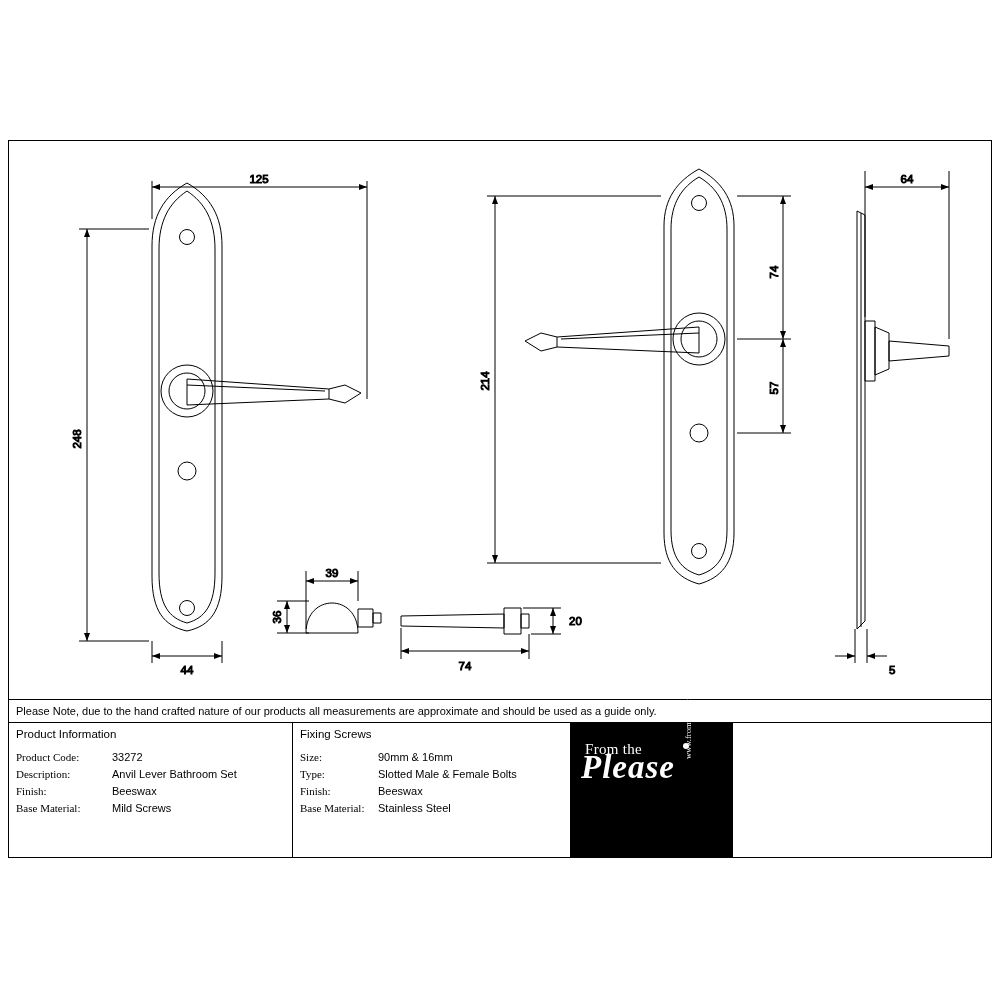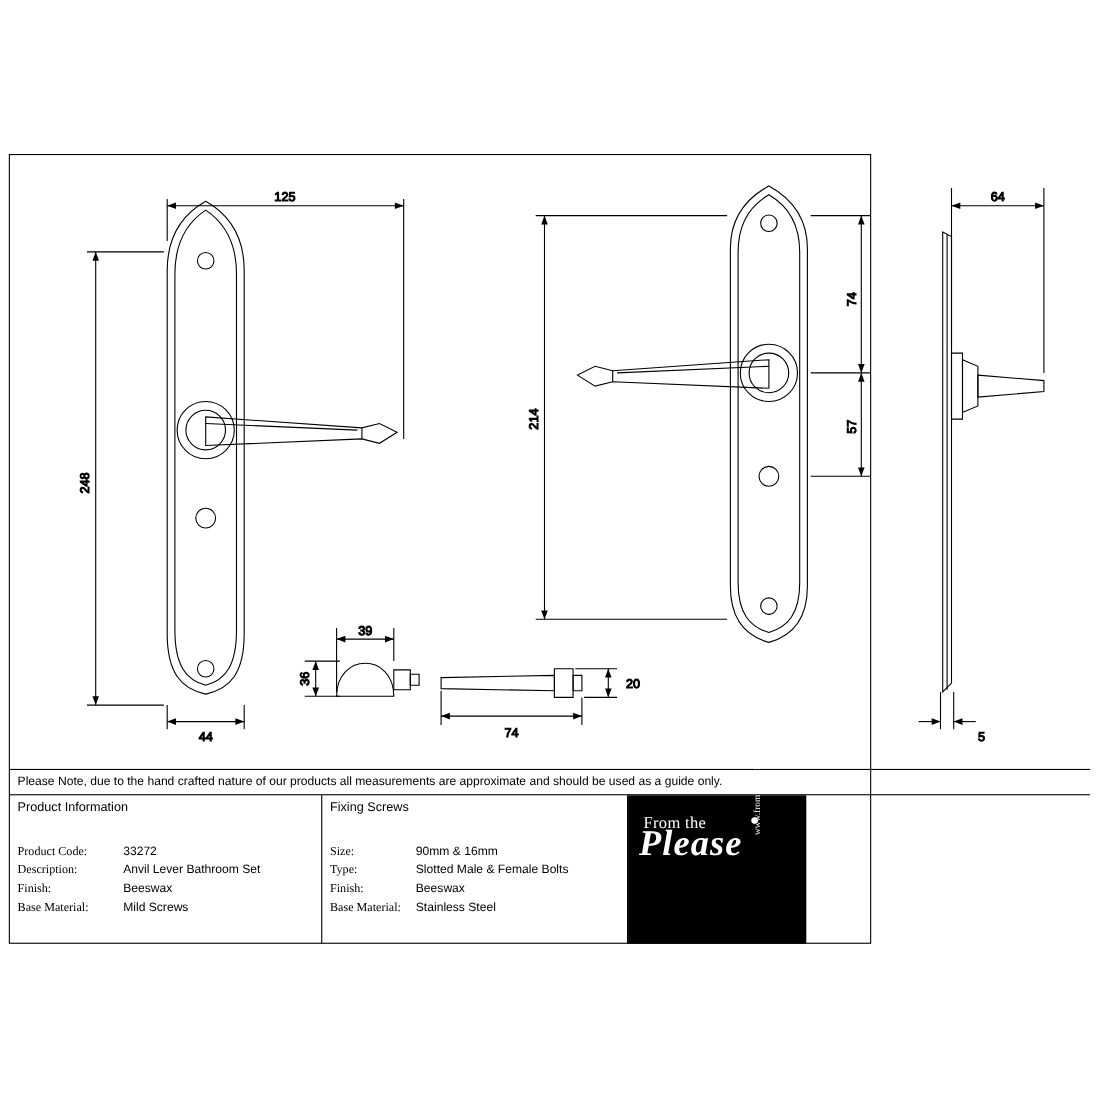--- a/index.html
+++ b/index.html
@@ -12,21 +12,21 @@
     height: 1000px;
     font-family: "Liberation Sans", sans-serif;
     color: #000000;
     position: relative;
     overflow: hidden;
   }
   #sheet {
     position: absolute;
     left: 8px;
     top: 140px;
-    width: 784px;
+    width: 984px;
     height: 718px;
     border: 1px solid #000;
     box-sizing: border-box;
   }
   .drawing-area {
     position: absolute;
     left: 0; top: 0;
     width: 982px;
     height: 558px;
   }
@@ -62,21 +62,21 @@
   .col-fix { width: 278px; }
   .col-logo {
     width: 162px;
     border-right: none;
     background: #000;
     position: relative;
     padding: 0;
   }
   .col-head {
     font-size: 11.5px;
-    margin-bottom: 26px;
+    margin-bottom: 9px;
   }
   .kv {
     display: flex;
     font-size: 11px;
     line-height: 17px;
   }
   .kv .k { width: 96px; flex: none; font-family: Liberation Serif, serif; }
   .kv .v { flex: 1; }
   .col-fix .kv .k { width: 78px; }
   .pack-line {

